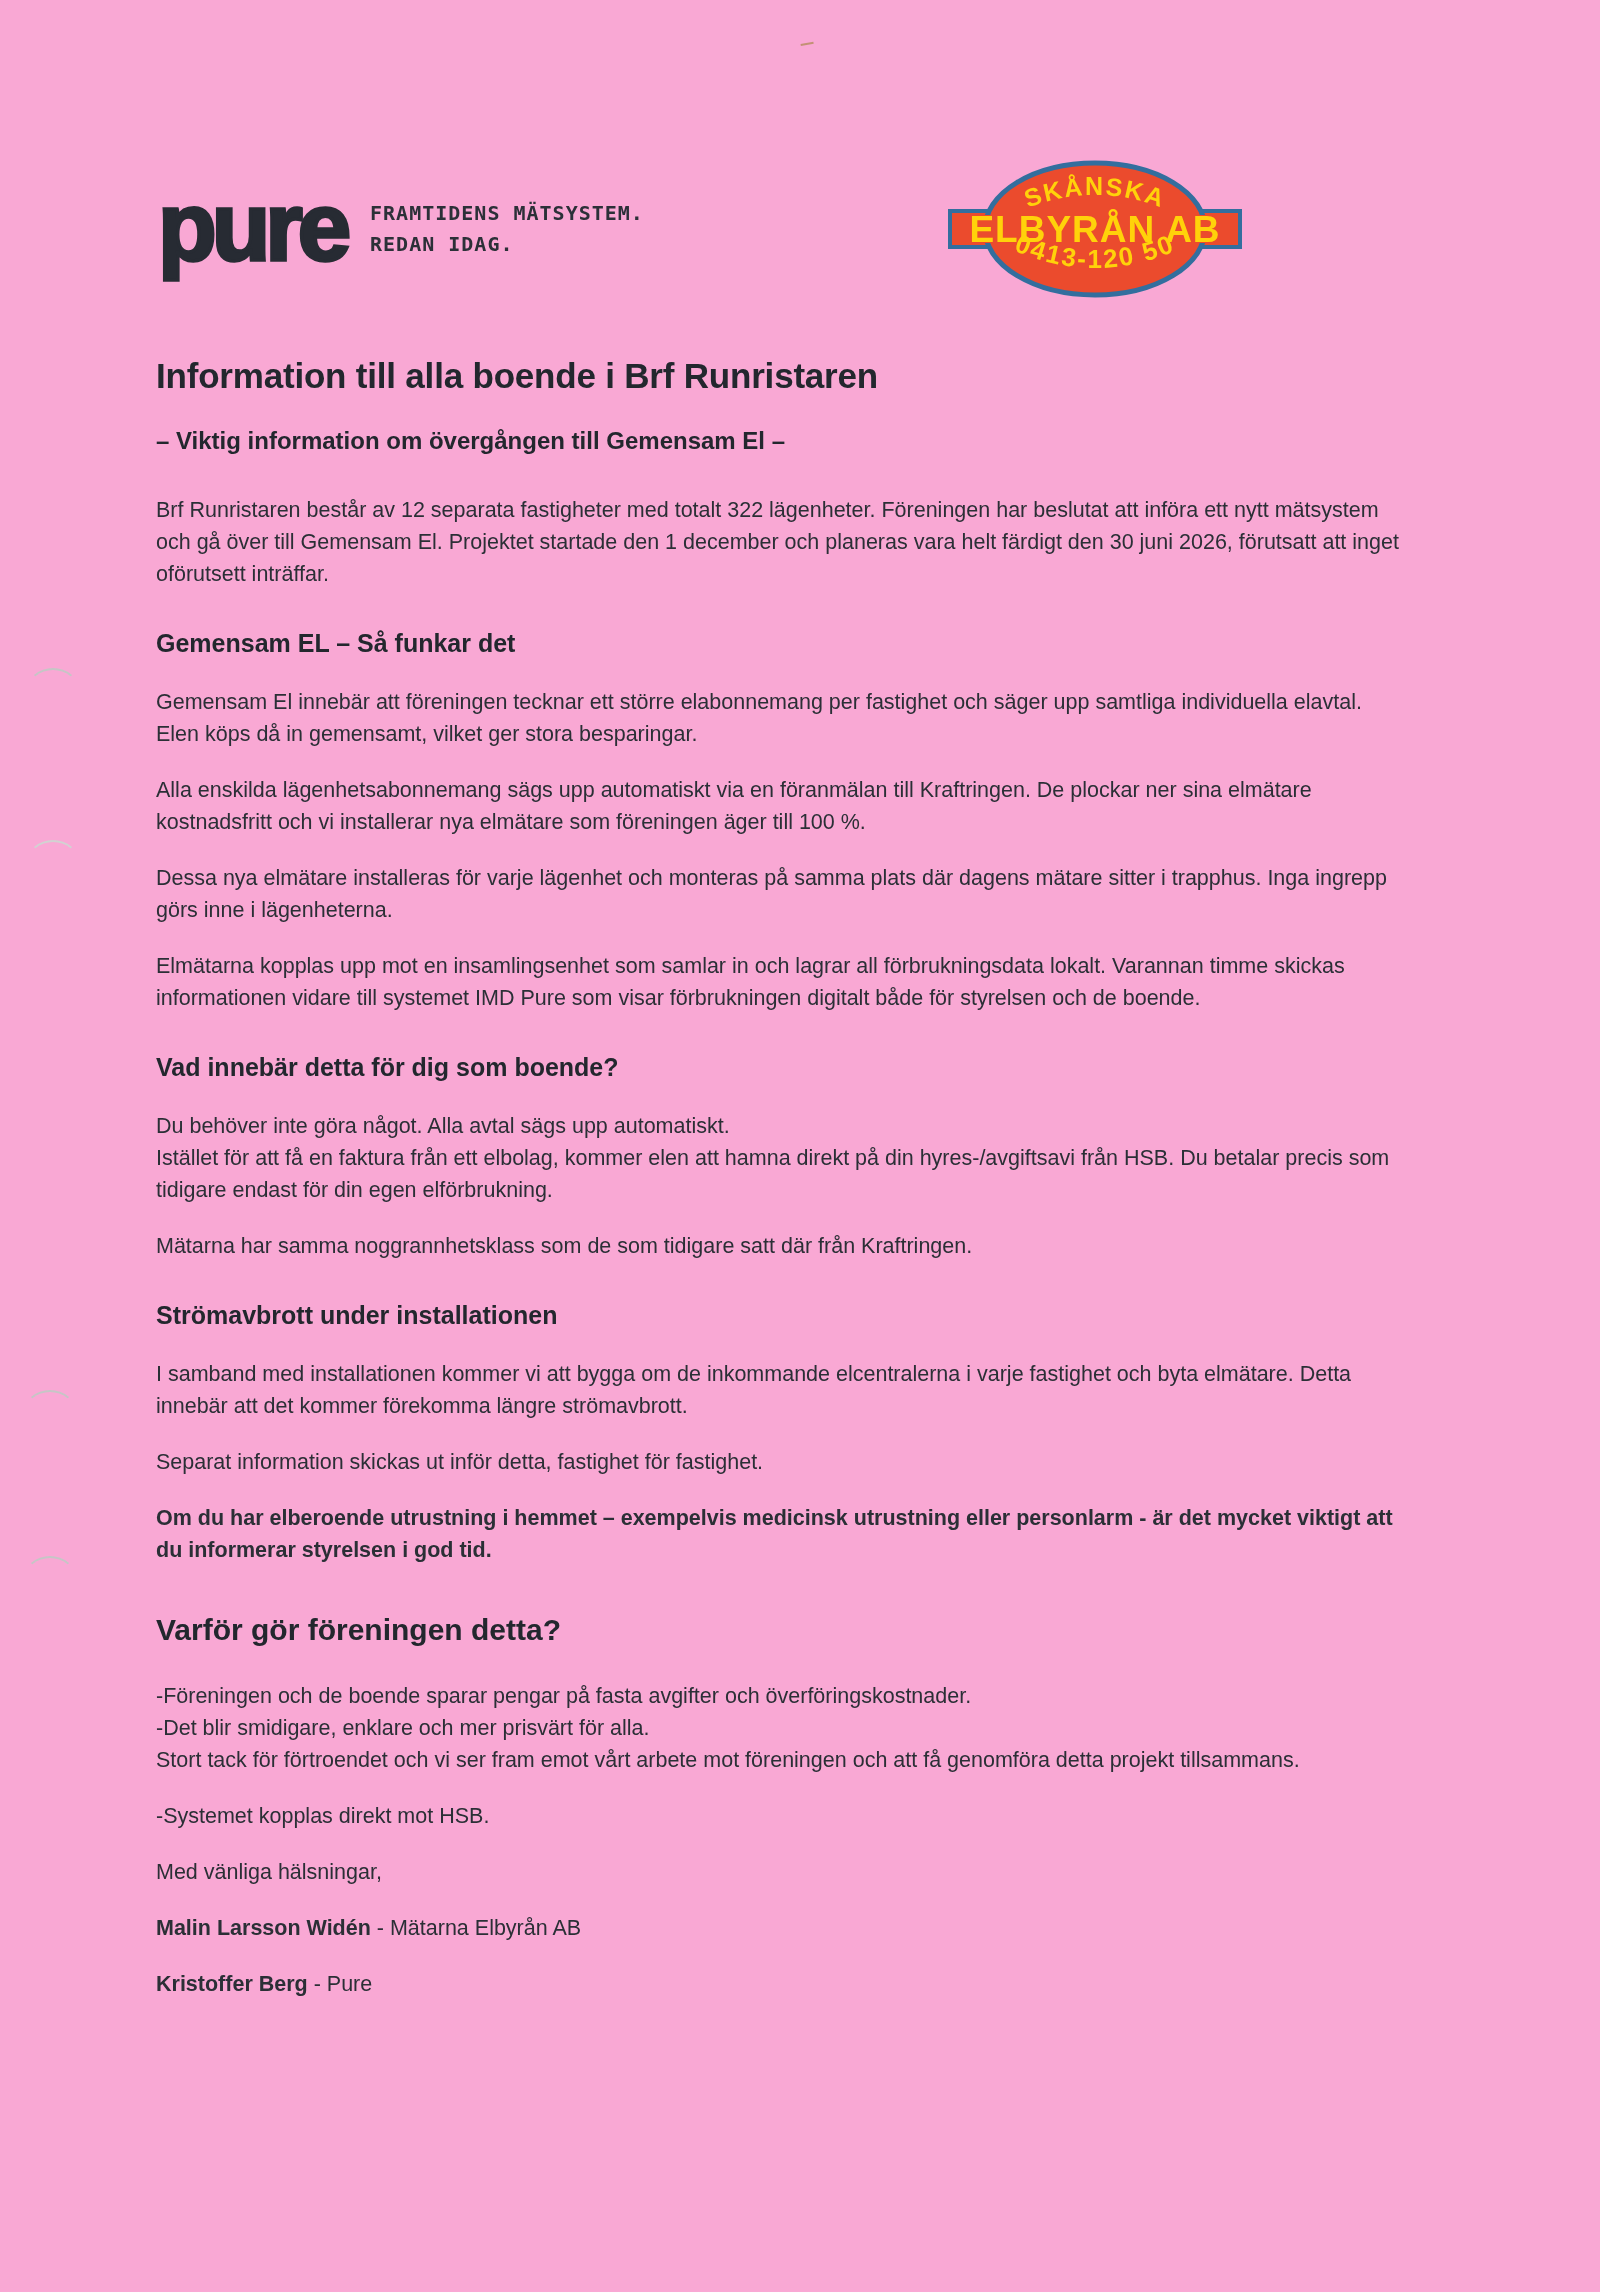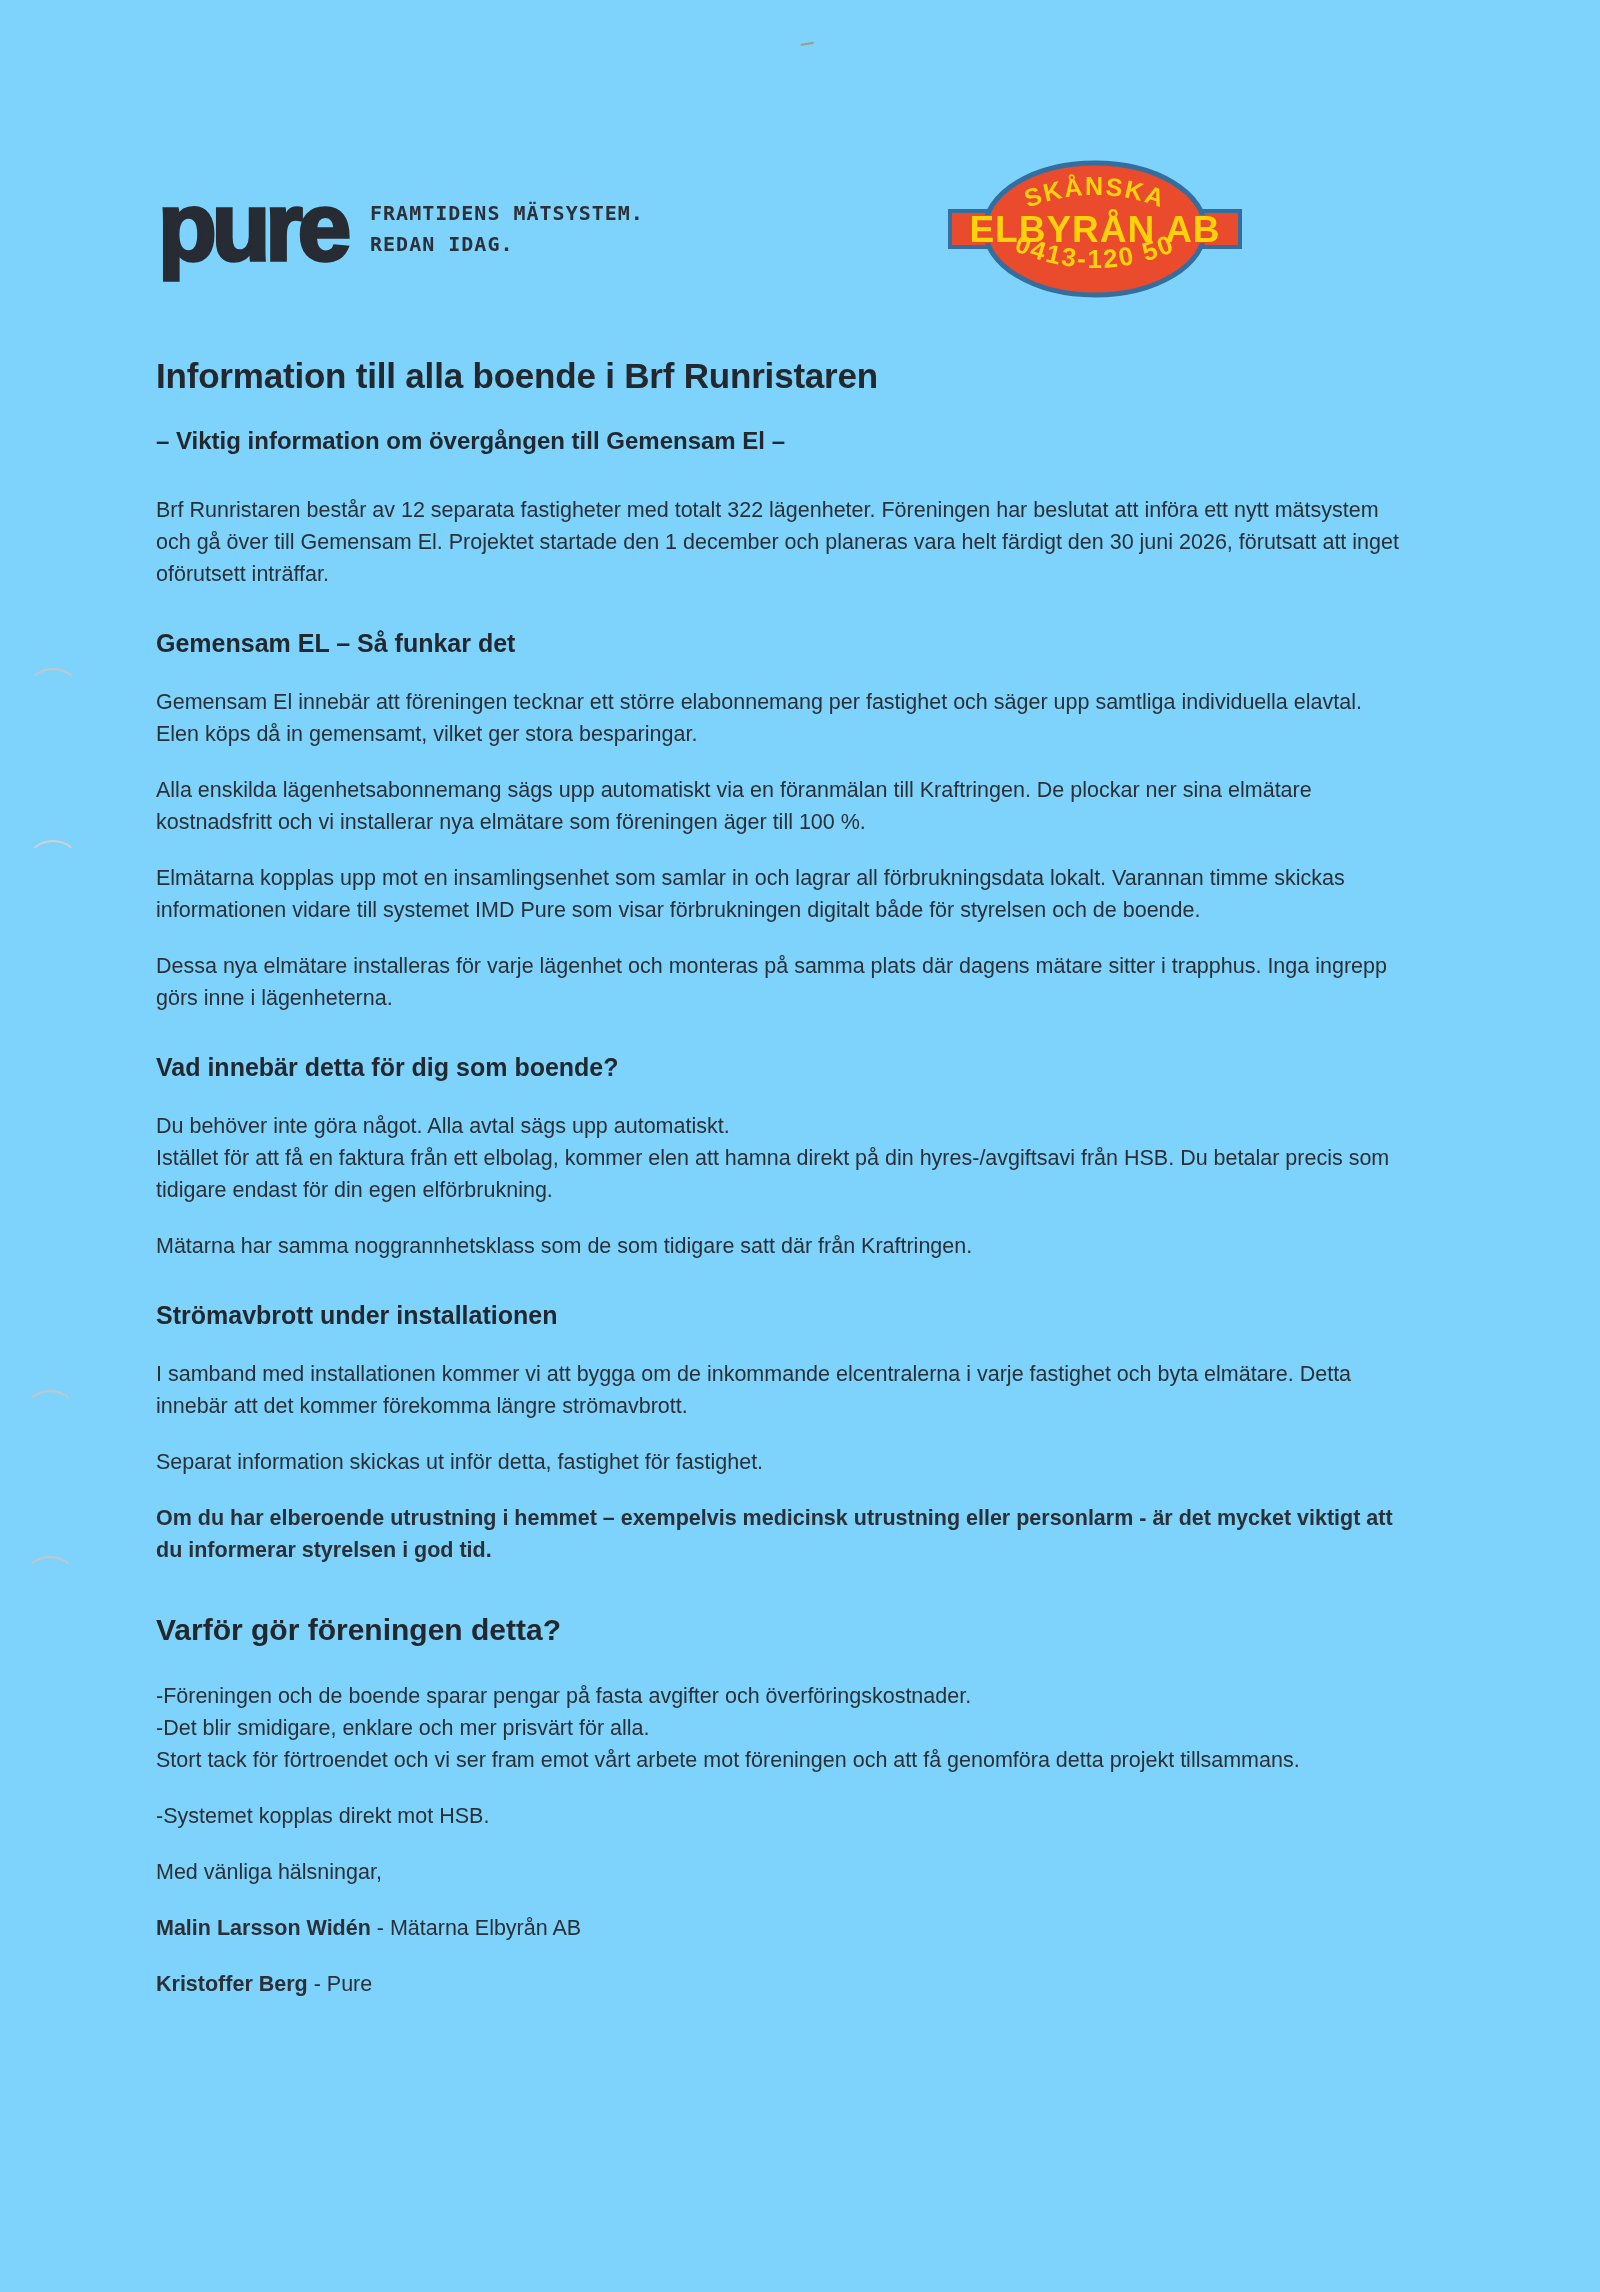--- a/index.html
+++ b/index.html
@@ -11,21 +11,21 @@
     width: 1600px;
     height: 2292px;
     position: relative;
     overflow: hidden;
     font-family: "Liberation Sans", sans-serif;
     color: #2b2f36;
   }
   .page {
     position: absolute;
     inset: 0;
-    background: #7dd3fc;
+    background: #f9a8d4;
   }
 
   
   .logo-block {
     position: absolute;
     left: 158px;
     top: 188px;
     display: flex;
     align-items: flex-start;
     gap: 24px;
@@ -165,22 +165,22 @@
 
   <div class="doc">
     <h1>Information till alla boende i Brf Runristaren</h1>
     <div class="subtitle">– Viktig information om övergången till Gemensam El –</div>
 
     <p>Brf Runristaren består av 12 separata fastigheter med totalt 322 lägenheter. Föreningen har beslutat att införa ett nytt mätsystem och gå över till Gemensam El. Projektet startade den 1 december och planeras vara helt färdigt den 30 juni 2026, förutsatt att inget oförutsett inträffar.</p>
 
     <h2>Gemensam EL – Så funkar det</h2>
     <p>Gemensam El innebär att föreningen tecknar ett större elabonnemang per fastighet och säger upp samtliga individuella elavtal. Elen köps då in gemensamt, vilket ger stora besparingar.</p>
     <p>Alla enskilda lägenhetsabonnemang sägs upp automatiskt via en föranmälan till Kraftringen. De plockar ner sina elmätare kostnadsfritt och vi installerar nya elmätare som föreningen äger till 100 %.</p>
+    <p>Dessa nya elmätare installeras för varje lägenhet och monteras på samma plats där dagens mätare sitter i trapphus. Inga ingrepp görs inne i lägenheterna.</p>
     <p>Elmätarna kopplas upp mot en insamlingsenhet som samlar in och lagrar all förbrukningsdata lokalt. Varannan timme skickas informationen vidare till systemet IMD Pure som visar förbrukningen digitalt både för styrelsen och de boende.</p>
-    <p>Dessa nya elmätare installeras för varje lägenhet och monteras på samma plats där dagens mätare sitter i trapphus. Inga ingrepp görs inne i lägenheterna.</p>
 
     <h2>Vad innebär detta för dig som boende?</h2>
     <p class="tight">Du behöver inte göra något. Alla avtal sägs upp automatiskt.</p>
     <p>Istället för att få en faktura från ett elbolag, kommer elen att hamna direkt på din hyres-/avgiftsavi från HSB. Du betalar precis som tidigare endast för din egen elförbrukning.</p>
     <p>Mätarna har samma noggrannhetsklass som de som tidigare satt där från Kraftringen.</p>
 
     <h2>Strömavbrott under installationen</h2>
     <p>I samband med installationen kommer vi att bygga om de inkommande elcentralerna i varje fastighet och byta elmätare. Detta innebär att det kommer förekomma längre strömavbrott.</p>
     <p>Separat information skickas ut inför detta, fastighet för fastighet.</p>
     <p class="bold">Om du har elberoende utrustning i hemmet – exempelvis medicinsk utrustning eller personlarm - är det mycket viktigt att du informerar styrelsen i god tid.</p>

